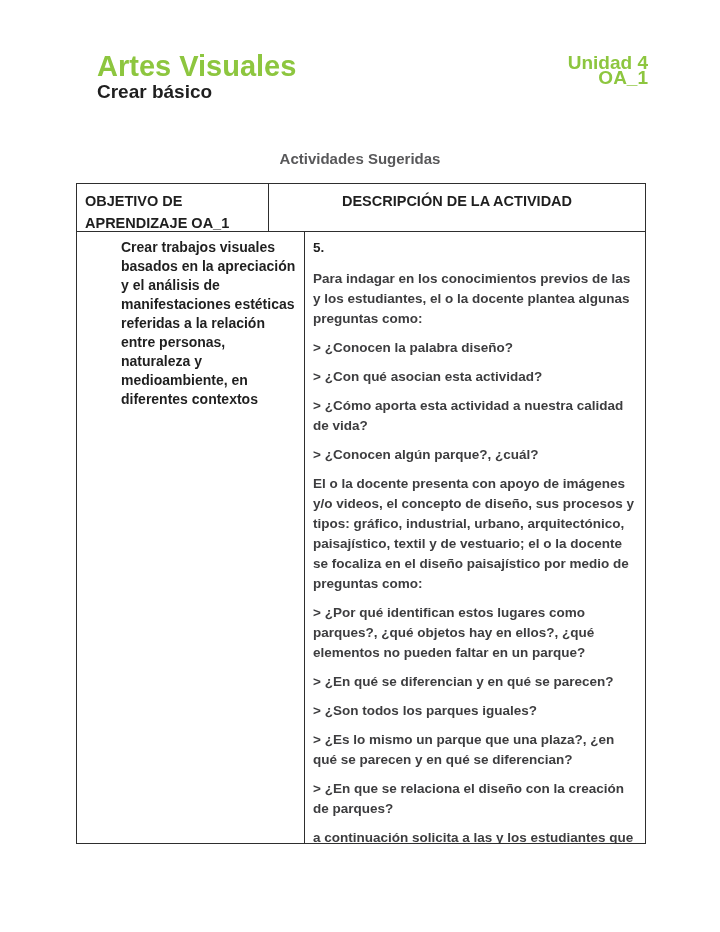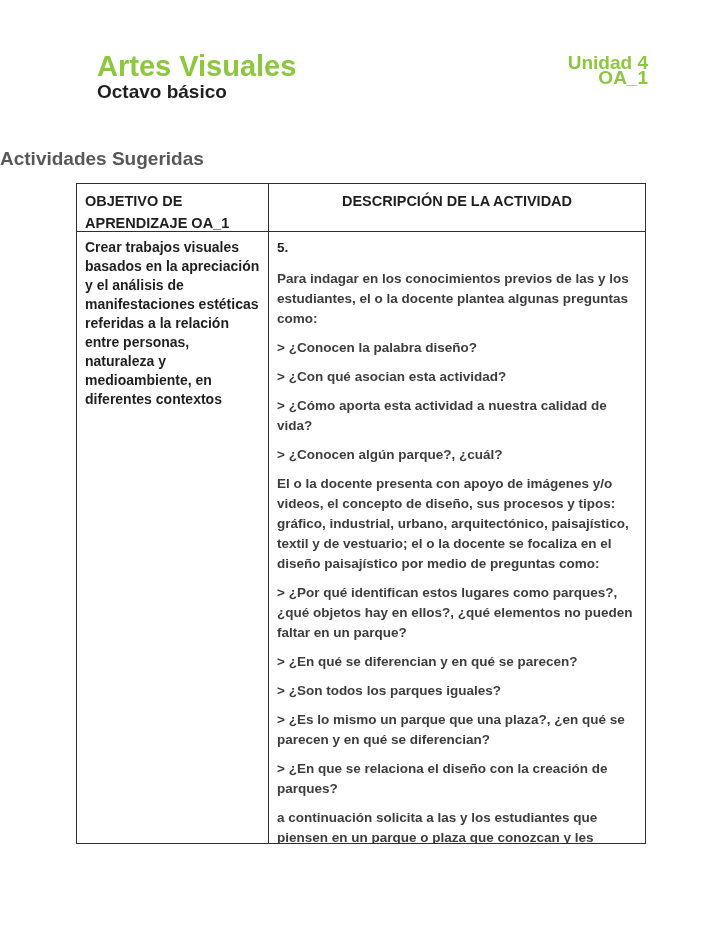--- a/index.html
+++ b/index.html
@@ -26,36 +26,36 @@
     font-size: 19px; font-weight: bold; line-height: 19px;
     color: var(--green, #8DC63F); text-align: right;
   }
   .oa-label {
     position: absolute; right: 72px; top: 68px;
     font-size: 19px; font-weight: bold; line-height: 19px;
     color: var(--green, #8DC63F); text-align: right;
   }
   .section-title {
     position: absolute; left: 0; top: 149px; width: 720px;
-    text-align: left;
-    font-size: 19px; font-weight: bold; line-height: 20px;
+    text-align: center;
+    font-size: 15px; font-weight: bold; line-height: 20px;
     color: var(--title_gray, #58585A);
   }
   .activities-table {
     position: absolute; left: 76px; top: 183px; width: 570px;
     border: 1.5px solid var(--border, #2e2e2e);
     box-sizing: border-box;
   }
   .row { display: flex; }
   .row-header {
     height: 48px;
     border-bottom: 1.5px solid var(--border, #2e2e2e);
     box-sizing: border-box;
   }
-  .row-body { height: 611px; overflow: hidden; }
+  .row-body { height: 611px; overflow: hidden; margin-left: 36px; }
   .col1 {
     width: 192px; flex: 0 0 auto;
     border-right: 1.5px solid var(--border, #2e2e2e);
     box-sizing: border-box;
     padding: 6px 6px 6px 8px;
   }
   .col2 {
     flex: 1 1 auto;
     box-sizing: border-box;
     padding: 6px 8px 6px 8px;
@@ -78,21 +78,21 @@
     font-size: 13.5px; line-height: 20px;
     color: var(--text_dark, #3d3d3f);
     margin: 0 0 9px 0;
     font-weight: bold;
   }
 </style>
 </head>
 <body style="--green: #8DC63F; --near_black: #1f1f1f; --text_dark: #3d3d3f; --title_gray: #58585A; --border: #2e2e2e;">
 
 <div class="subject-title">Artes Visuales</div>
-<div class="grade-subtitle">Octavo básico</div>
+<div class="grade-subtitle">Crear básico</div>
 <div class="unit-label">Unidad 4</div>
 <div class="oa-label">OA_1</div>
 
 <div class="section-title">Actividades Sugeridas</div>
 
 <div class="activities-table">
   <div class="row row-header">
     <div class="col1 header-cell">
       <span class="header-cell-text">OBJETIVO DE APRENDIZAJE OA_1</span>
     </div>

